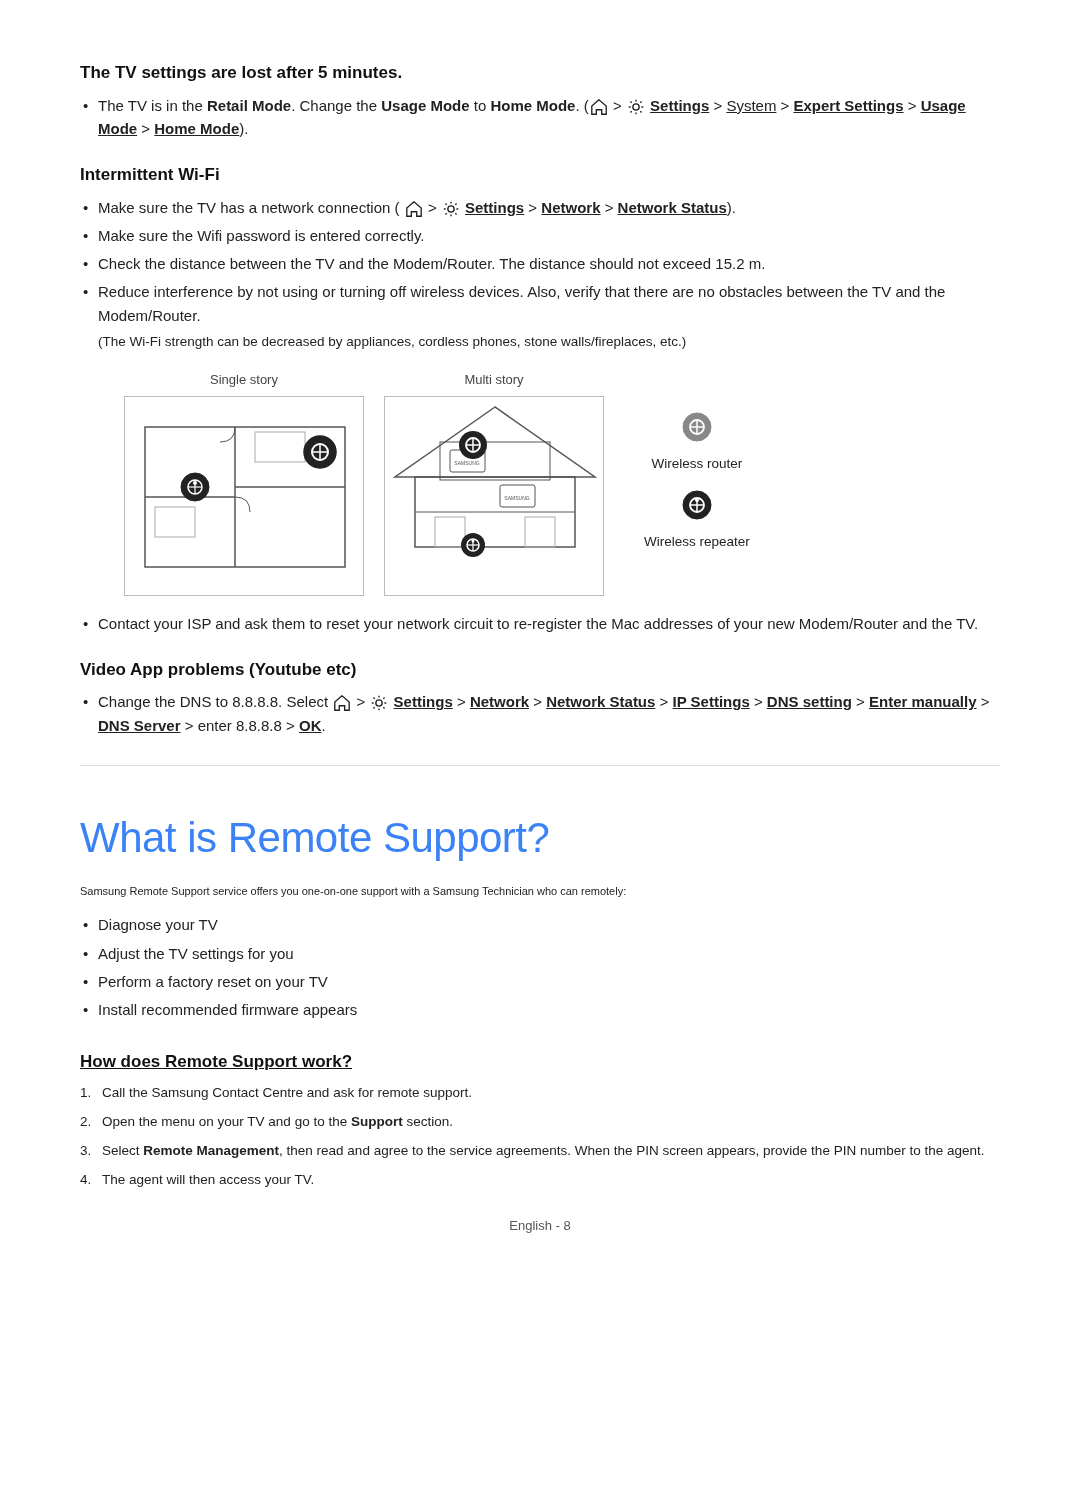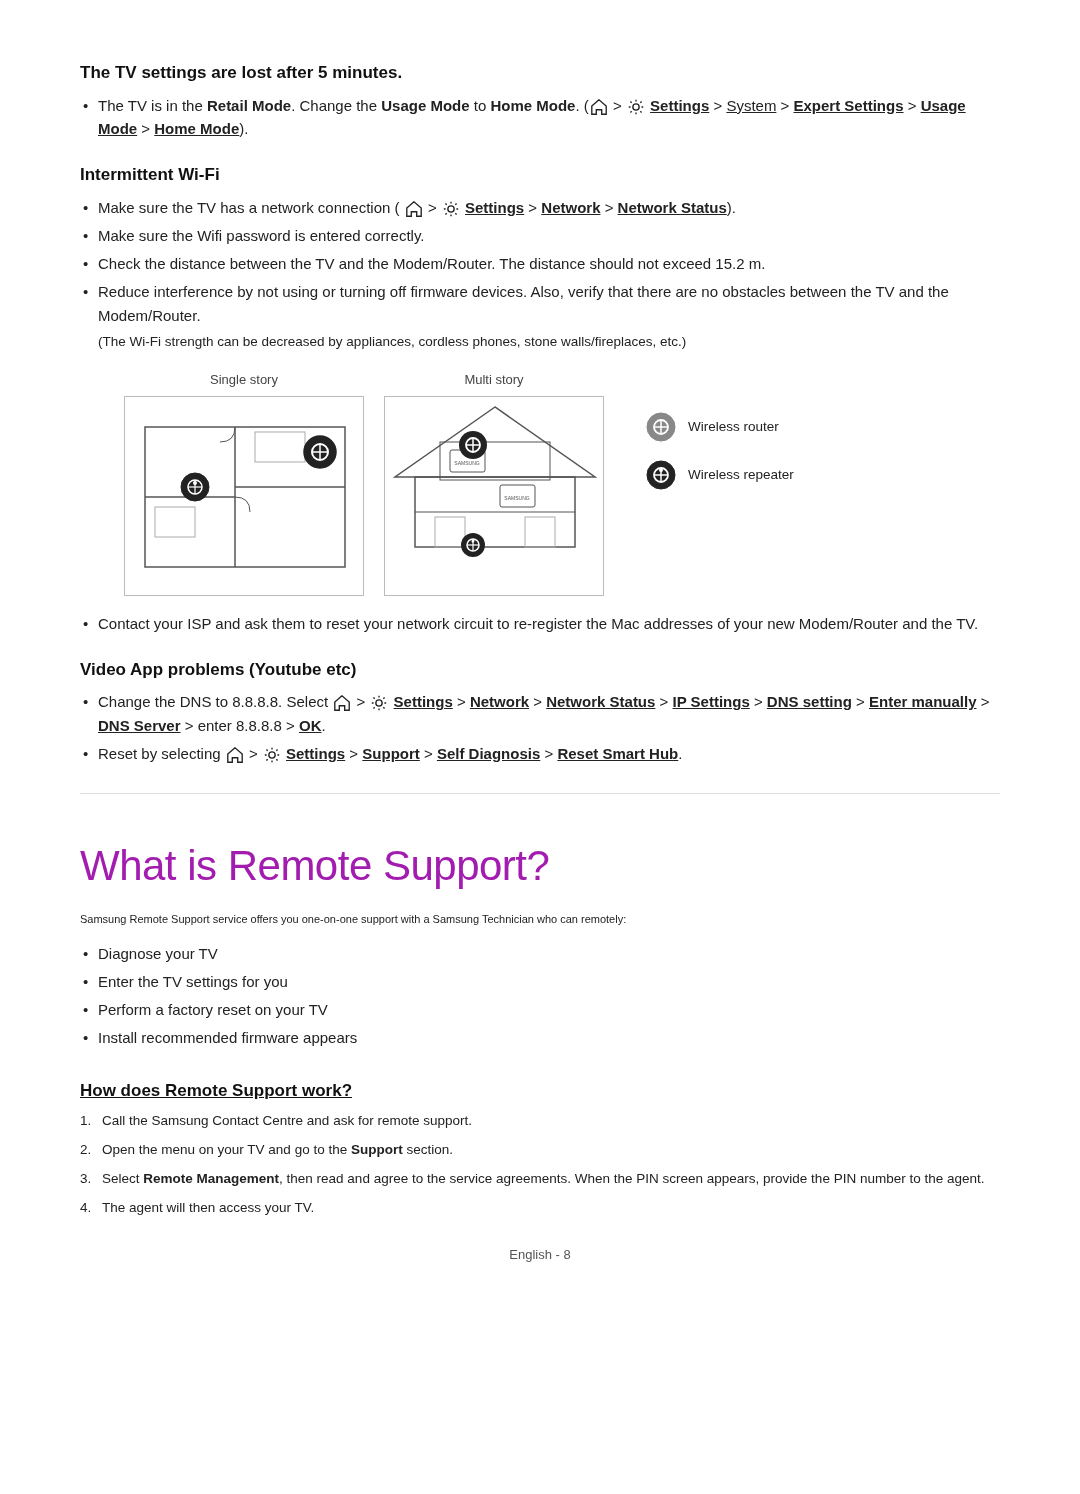--- a/index.html
+++ b/index.html
@@ -24,21 +24,21 @@
     }
 
     h2.underline {
       text-decoration: underline;
     }
 
     h1.big-heading {
       font-size: 42px;
       font-weight: 400;
       margin: 40px 0 14px 0;
-      color: #a21caf;
+      color: #3b82f6;
       letter-spacing: -0.5px;
     }
 
     .bullet-list {
       list-style: none;
       padding: 0;
       margin: 0;
     }
 
     .bullet-list li {
@@ -99,20 +99,21 @@
       gap: 14px;
       margin-left: 20px;
       margin-top: 40px;
     }
 
     .legend-item {
       display: flex;
       align-items: center;
       gap: 10px;
       font-size: 13.5px;
+      flex-direction: column;
     }
 
     
     .numbered-list {
       list-style: none;
       padding: 0;
       margin: 0;
     }
 
     .numbered-list li {
@@ -199,21 +200,21 @@
       <svg class="inline-icon" viewBox="0 0 20 20">
           <circle cx="10" cy="10" r="3.5" fill="none" stroke="#222" stroke-width="1.5"></circle>
           <path d="M10 2 L10 4 M10 16 L10 18 M2 10 L4 10 M16 10 L18 10 M3.8 3.8 L5.2 5.2 M14.8 14.8 L16.2 16.2 M16.2 3.8 L14.8 5.2 M5.2 14.8 L3.8 16.2" stroke="#222" stroke-width="1.5"></path>
         </svg>
       <span class="bold underline-text">Settings</span> &gt;
       <span class="bold underline-text">Network</span> &gt;
       <span class="bold underline-text">Network Status</span>).
     </li>
     <li>Make sure the Wifi password is entered correctly.</li>
     <li>Check the distance between the TV and the Modem/Router. The distance should not exceed 15.2 m.</li>
-    <li>Reduce interference by not using or turning off firmware devices. Also, verify that there are no obstacles between the TV and the Modem/Router.</li>
+    <li>Reduce interference by not using or turning off wireless devices. Also, verify that there are no obstacles between the TV and the Modem/Router.</li>
   </ul>
   <div class="indent-note">(The Wi-Fi strength can be decreased by appliances, cordless phones, stone walls/fireplaces, etc.)</div>
 
   <div class="diagram-area">
 
     <div class="diagram-column">
       <div class="diagram-label">Single story</div>
       <svg width="240" height="200" style="border: 1.5px solid #bbb; background:#fff;">
 
         <rect x="20" y="30" width="200" height="140" fill="none" stroke="#555" stroke-width="1.5"></rect>
@@ -319,47 +320,32 @@
       <span class="bold underline-text">Settings</span> &gt;
       <span class="bold underline-text">Network</span> &gt;
       <span class="bold underline-text">Network Status</span> &gt;
       <span class="bold underline-text">IP Settings</span> &gt;
       <span class="bold underline-text">DNS setting</span> &gt;
       <span class="bold underline-text">Enter manually</span> &gt;
       <span class="bold underline-text">DNS Server</span> &gt;
       enter 8.8.8.8 &gt;
       <span class="bold underline-text">OK</span>.
     </li>
-    <li>
-      Reset by selecting
-      <svg class="inline-icon" viewBox="0 0 20 20">
-          <path d="M10 2 L2 9 L2 18 L7 18 L7 13 L13 13 L13 18 L18 18 L18 9 Z" fill="none" stroke="#222" stroke-width="1.5"></path>
-        </svg>
-      &gt;
-      <svg class="inline-icon" viewBox="0 0 20 20">
-          <circle cx="10" cy="10" r="3.5" fill="none" stroke="#222" stroke-width="1.5"></circle>
-          <path d="M10 2 L10 4 M10 16 L10 18 M2 10 L4 10 M16 10 L18 10 M3.8 3.8 L5.2 5.2 M14.8 14.8 L16.2 16.2 M16.2 3.8 L14.8 5.2 M5.2 14.8 L3.8 16.2" stroke="#222" stroke-width="1.5"></path>
-        </svg>
-      <span class="bold underline-text">Settings</span> &gt;
-      <span class="bold underline-text">Support</span> &gt;
-      <span class="bold underline-text">Self Diagnosis</span> &gt;
-      <span class="bold underline-text">Reset Smart Hub</span>.
-    </li>
   </ul>
 </div>
 
 <hr class="divider-line">
 
 <h1 class="big-heading">What is Remote Support?</h1>
 
 <p class="big-section-intro">Samsung Remote Support service offers you one-on-one support with a Samsung Technician who can remotely:</p>
 
 <ul class="bullet-list">
   <li>Diagnose your TV</li>
-  <li>Enter the TV settings for you</li>
+  <li>Adjust the TV settings for you</li>
   <li>Perform a factory reset on your TV</li>
   <li>Install recommended firmware appears</li>
 </ul>
 
 <div class="section" style="margin-top:28px;">
   <h2 class="underline">How does Remote Support work?</h2>
 
   <ol class="numbered-list">
     <li>
       <span class="num">1.</span>

